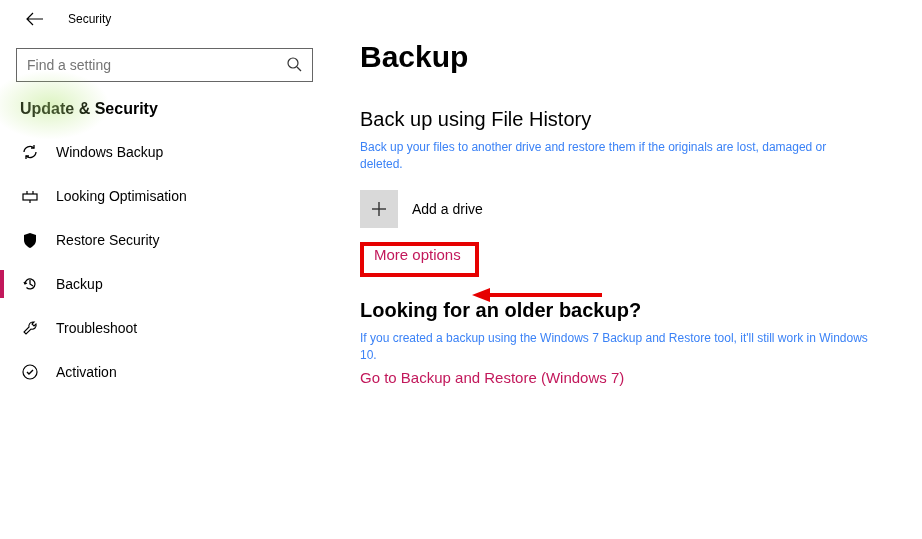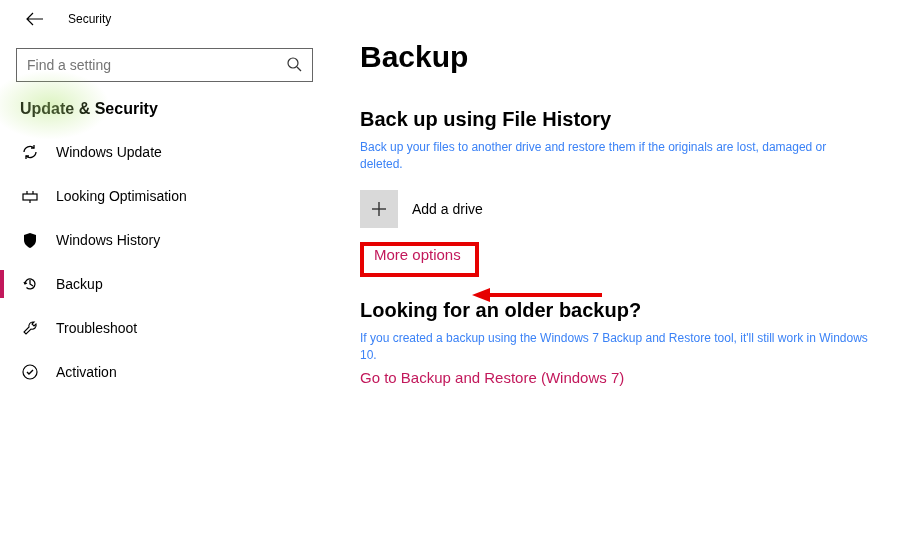--- a/index.html
+++ b/index.html
@@ -96,21 +96,21 @@
     flex: 1;
     padding: 40px 30px 0 30px;
   }
   .page-title {
     font-size: 30px;
     font-weight: 600;
     margin-bottom: 34px;
   }
   .subhead {
     font-size: 20px;
-    font-weight: 700;
+    font-weight: 400;
     margin-bottom: 8px;
   }
   .desc {
     color: #3b82f6;
     font-size: 12px;
     line-height: 1.45;
     max-width: 510px;
     margin-bottom: 16px;
   }
   .add-drive {
@@ -180,38 +180,38 @@
     <div class="section-header">Update &amp; Security</div>
 
     <ul class="nav">
       <li>
         <span class="icon">
           <svg width="18" height="18" viewBox="0 0 18 18">
               <path d="M3 9a6 6 0 0 1 10-4M15 9a6 6 0 0 1-10 4" stroke="#000" stroke-width="1.3" fill="none"></path>
               <path d="M13 2v3h-3M5 16v-3h3" stroke="#000" stroke-width="1.3" fill="none"></path>
             </svg>
         </span>
-        <span>Windows Update</span>
+        <span>Windows Backup</span>
       </li>
       <li>
         <span class="icon">
           <svg width="18" height="18" viewBox="0 0 18 18">
               <rect x="2" y="7" width="14" height="6" stroke="#000" stroke-width="1.2" fill="none"></rect>
               <path d="M6 7V4M9 13v3M12 7V4" stroke="#000" stroke-width="1.2"></path>
             </svg>
         </span>
         <span>Looking Optimisation</span>
       </li>
       <li>
         <span class="icon">
           <svg width="18" height="18" viewBox="0 0 18 18">
               <path d="M9 2 L15 4 V9 C15 13 12 15.5 9 17 C6 15.5 3 13 3 9 V4 Z" fill="#000"></path>
             </svg>
         </span>
-        <span>Windows History</span>
+        <span>Restore Security</span>
       </li>
       <li class="active">
         <span class="icon">
           <svg width="18" height="18" viewBox="0 0 18 18">
               <path d="M4 9a5 5 0 1 1 1.5 3.5" stroke="#000" stroke-width="1.3" fill="none"></path>
               <path d="M9 5v4l3 2" stroke="#000" stroke-width="1.3" fill="none"></path>
               <path d="M3 7l1 2 2-1" stroke="#000" stroke-width="1.3" fill="none"></path>
             </svg>
         </span>
         <span>Backup</span>

